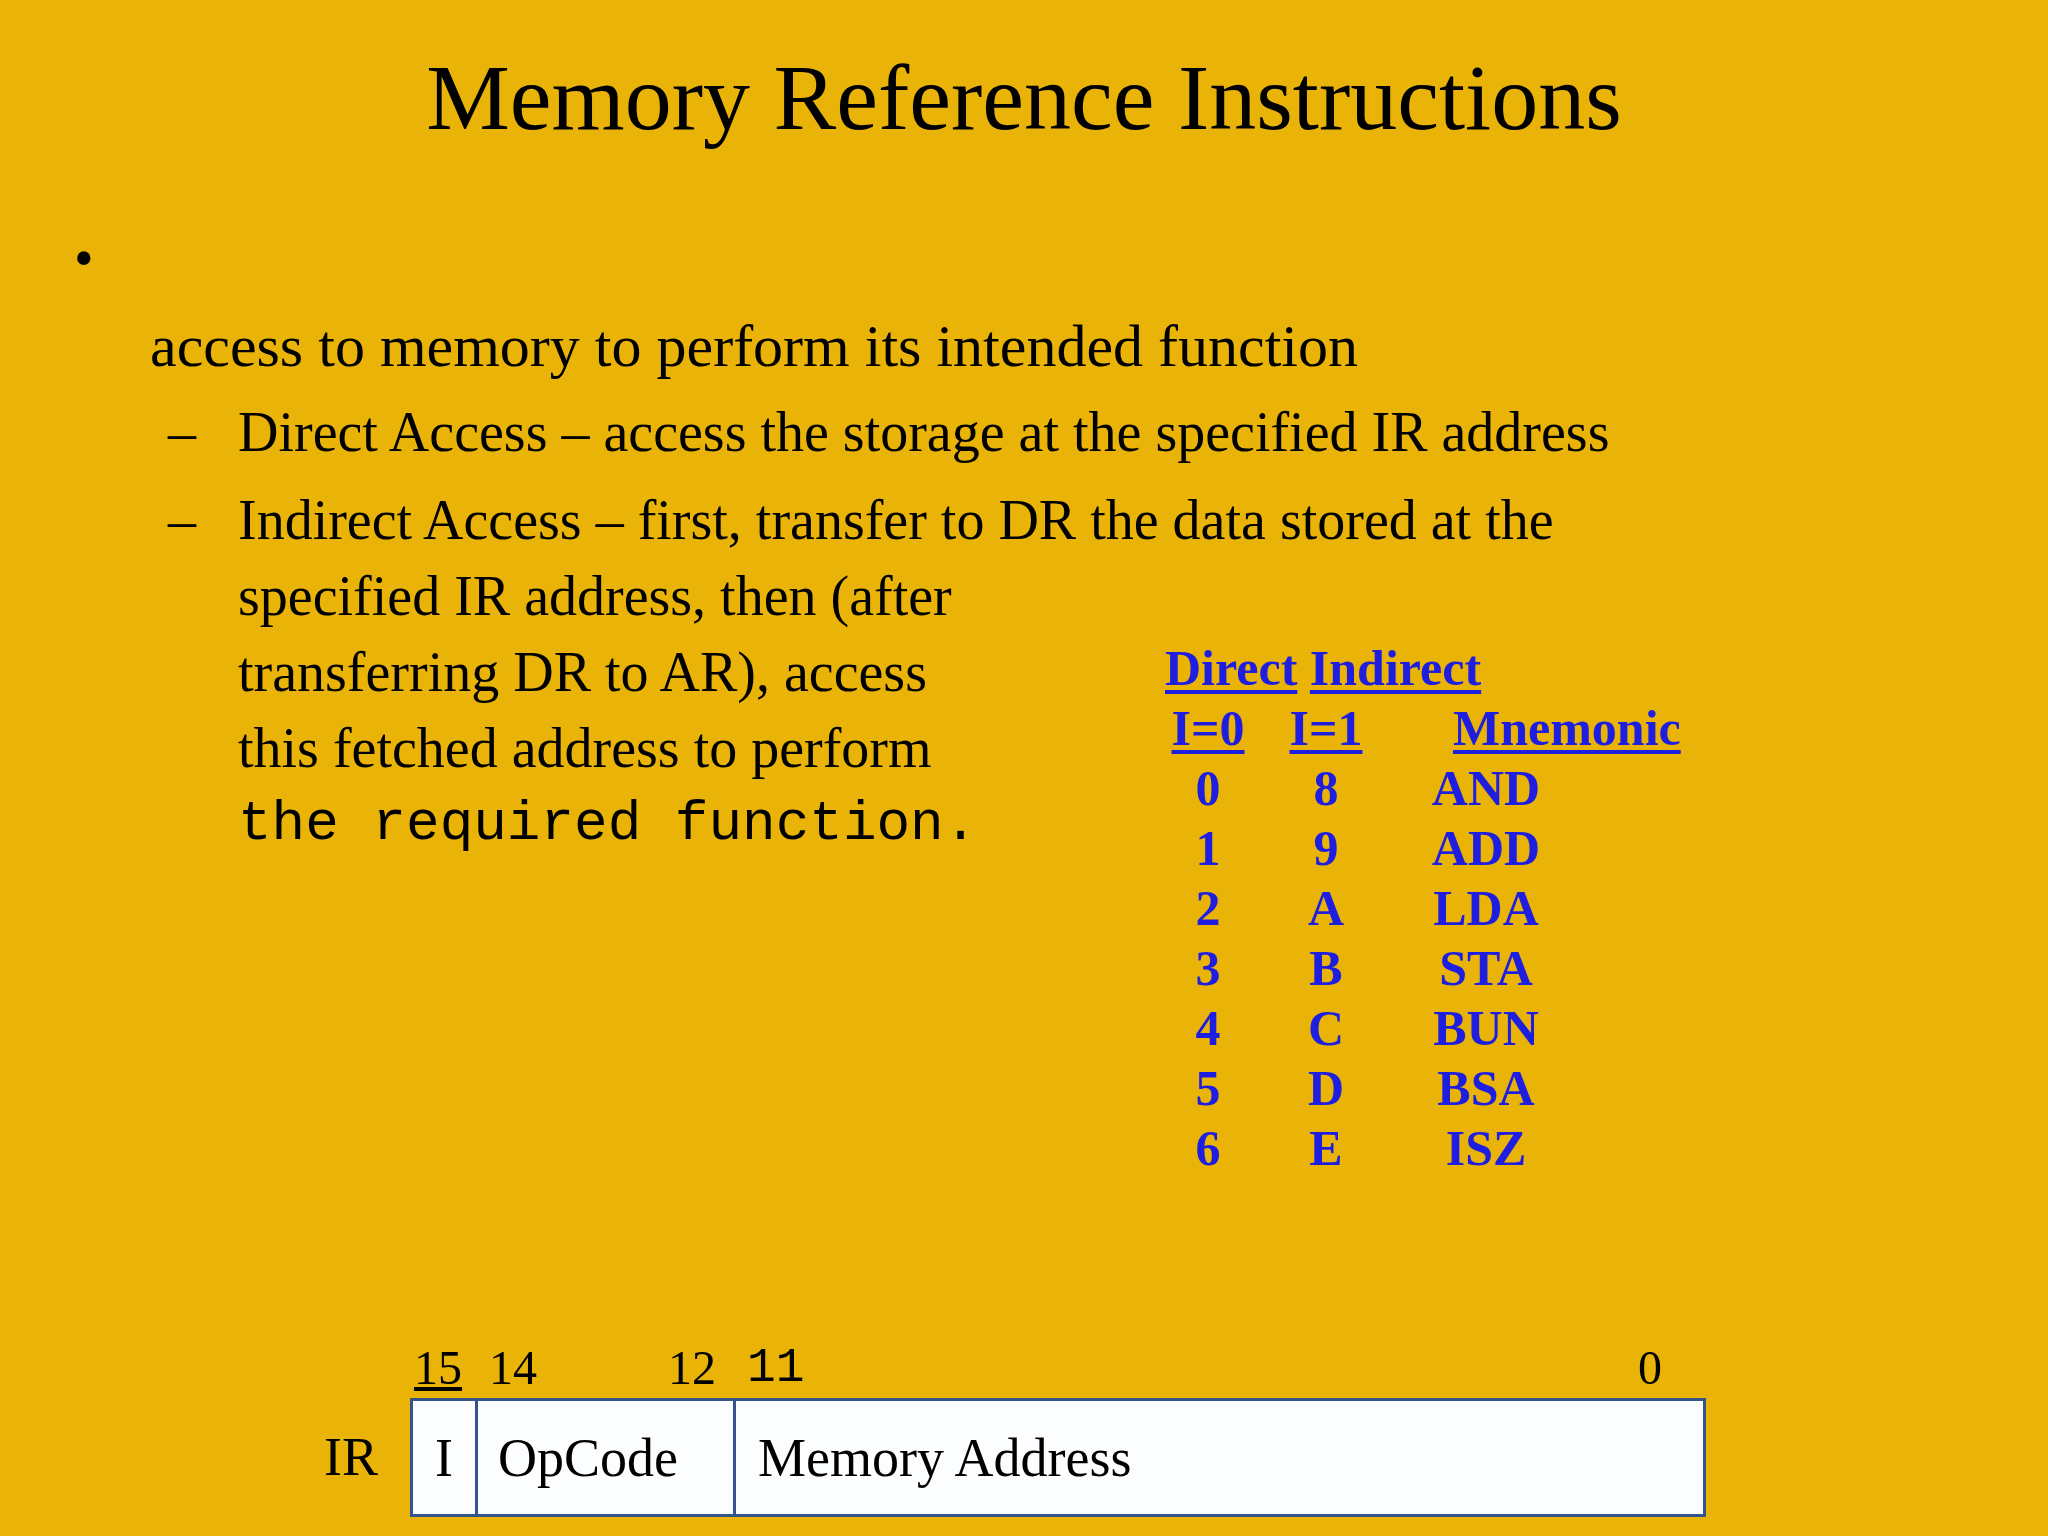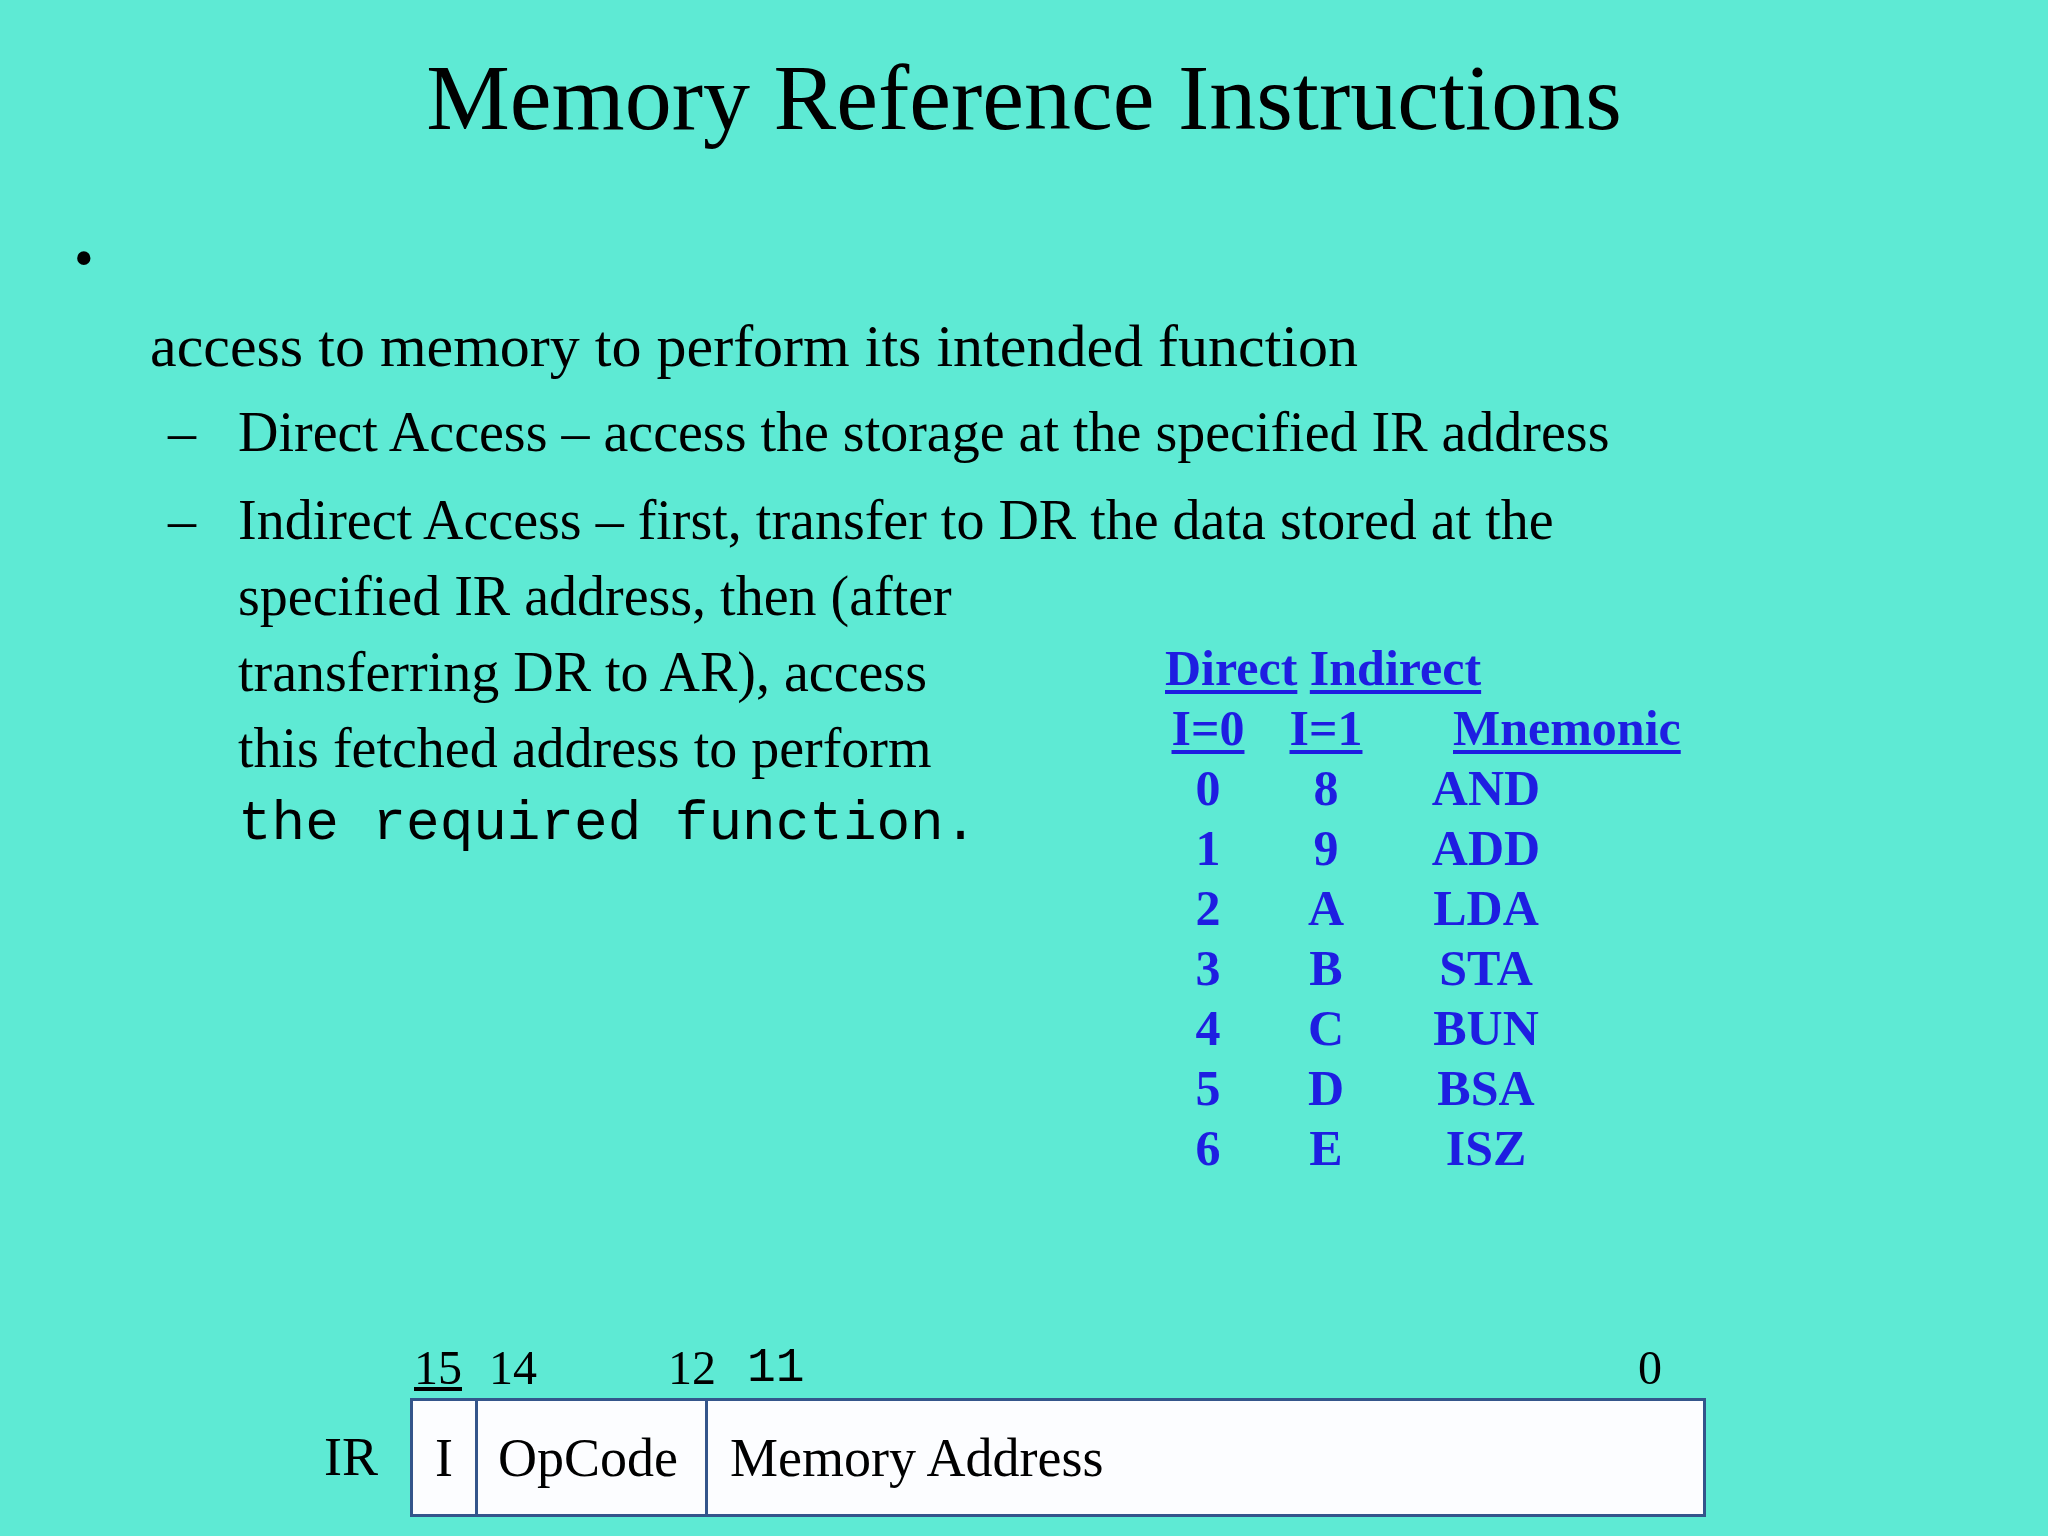--- a/index.html
+++ b/index.html
@@ -1,18 +1,18 @@
 <!DOCTYPE html>
 <html><head>
 <meta charset="utf-8">
 <style>
   html,body { margin:0; padding:0; background:#fff; }
   .slide {
     position:relative; width:2048px; height:1536px;
-    background:#5eead4; overflow:hidden;
+    background:#eab308; overflow:hidden;
     font-family:"Liberation Serif", serif; color:#000;
   }
   .abs { position:absolute; line-height:1; white-space:nowrap; }
 
   
   .title { top:50px; left:0; right:0; text-align:center; font-size:94px; }
 
   
   .b1   { font-size:60px; }
   .sub  { font-size:56px; }
@@ -32,21 +32,21 @@
   .bit { font-size:48px; top:1344px; }
   .irlabel { left:324px; top:1430px; font-size:54px; font-weight:normal; }
   .regbox {
     position:absolute; left:410px; top:1398px; width:1296px; height:119px;
     box-sizing:border-box; border:3px solid #34558b; background:#fcfdff;
     display:flex;
   }
   .regcell { box-sizing:border-box; border-right:3px solid #34558b;
              font-size:54px; display:flex; align-items:center; }
   .regcell.i  { width:65px; justify-content:center; }
-  .regcell.op { width:230px; padding-left:20px; }
+  .regcell.op { width:258px; padding-left:20px; }
   .regcell.ma { flex:1; padding-left:22px; border-right:none; }
 </style>
 </head>
 <body>
 
 <div class="slide">
 
   <div class="abs title">Memory Reference Instructions</div>
 
   <span class="abs b1" style="left:74px; top:230px; font-size:56px;">•</span>

